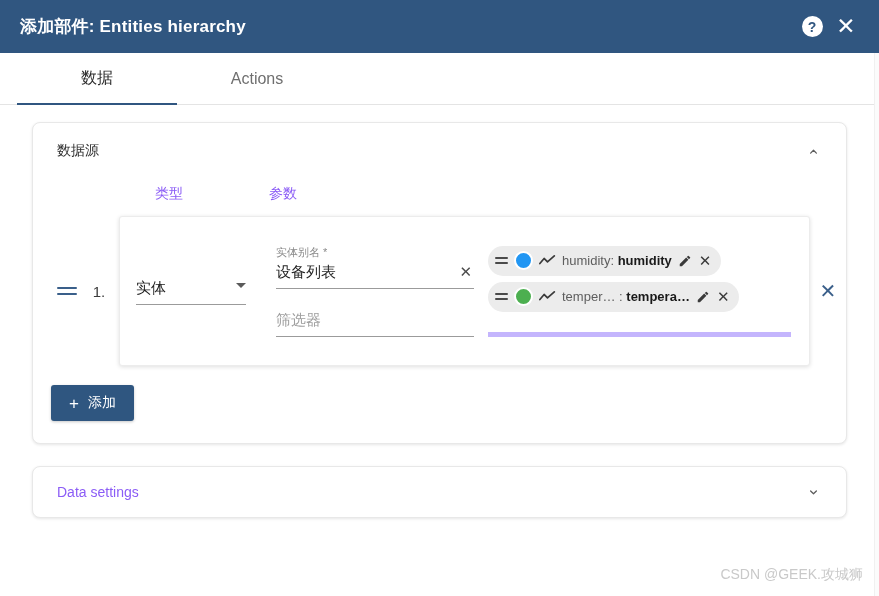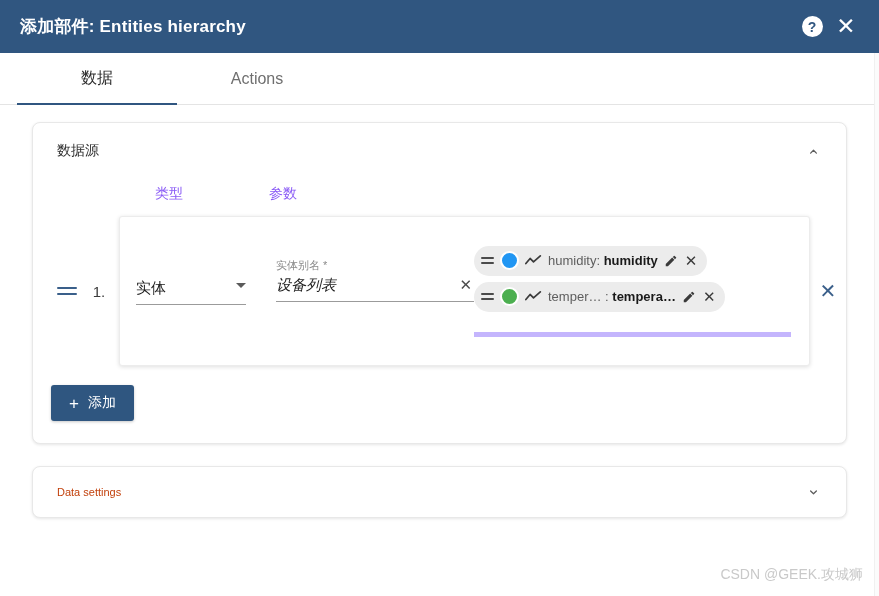--- a/index.html
+++ b/index.html
@@ -192,30 +192,30 @@
     width: 0; height: 0;
     border-left: 5px solid transparent;
     border-right: 5px solid transparent;
     border-top: 5px solid #5a5a5a;
   }
 
   
   .param-stack {
     width: 198px;
     flex: 0 0 auto;
+    margin-right: 14px;
   }
   .flabel {
     font-size: 11px;
     color: #8a8a8a;
     margin-bottom: 3px;
   }
   .fval-row {
     display: flex;
     align-items: baseline;
-    font-style: italic;
   }
   .fval {
     flex: 1;
     font-size: 15px;
     color: #1f1f1f;
     padding-bottom: 6px;
     white-space: nowrap;
     overflow: hidden;
   }
   .fclear {
@@ -326,21 +326,21 @@
 
   
   .ds-card {
     margin-top: 22px;
     height: 52px;
     display: flex;
     align-items: center;
     padding: 0 22px 0 24px;
     cursor: pointer;
   }
-  .ds-card .label { font-size: 11px; color: #c2410c; text-align: center; }
+  .ds-card .label { font-size: 14px; color: #8b5cf6; text-align: center; }
   .ds-card .spacer { flex: 1; }
 
   
   .watermark {
     position: absolute;
     right: 16px;
     bottom: 12px;
     font-size: 14px;
     color: #c9c9c9;
     white-space: nowrap;
@@ -414,20 +414,23 @@
 
         <div class="param-stack">
           <div>
             <div class="flabel">实体别名 *</div>
             <div class="fval-row field-line">
               <div class="fval">设备列表</div>
               <div class="fclear">✕</div>
             </div>
           </div>
           <div class="gap"></div>
+          <div>
+            <div class="fplaceholder field-line">筛选器</div>
+          </div>
         </div>
 
         <div class="chips-area">
           <div class="chips-wrap chips-line">
 
             <div class="chip">
               <div class="chip-handle">
                 <span></span>
                   <span></span>
               </div>

